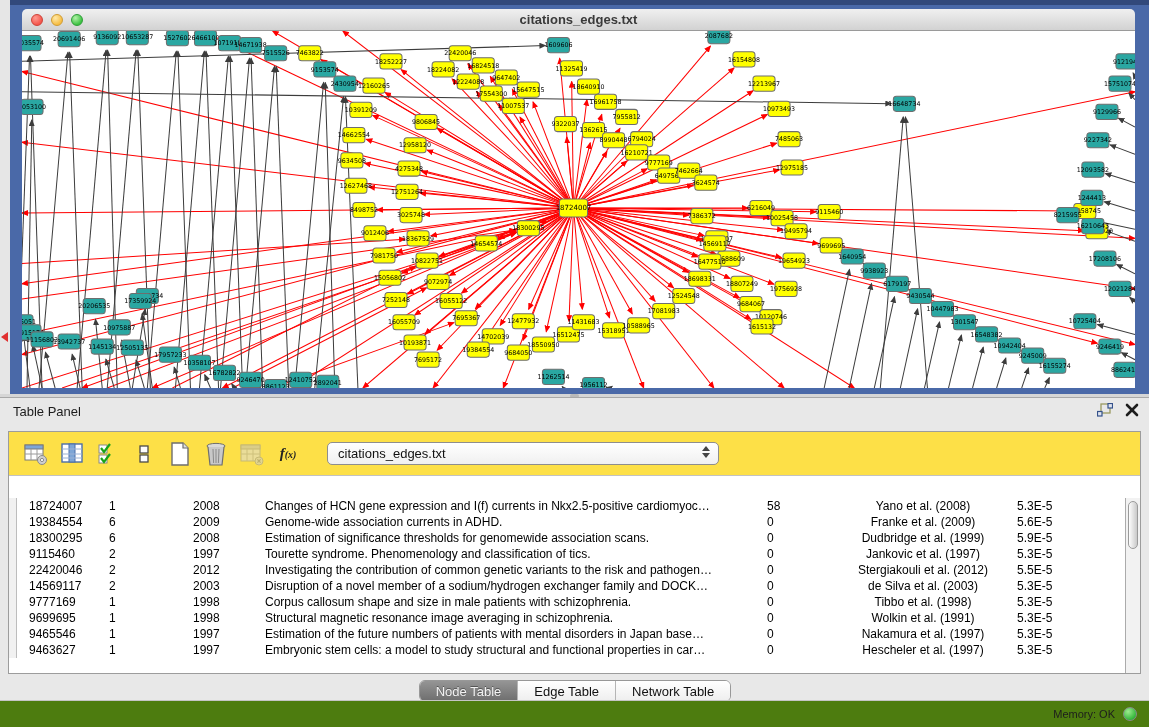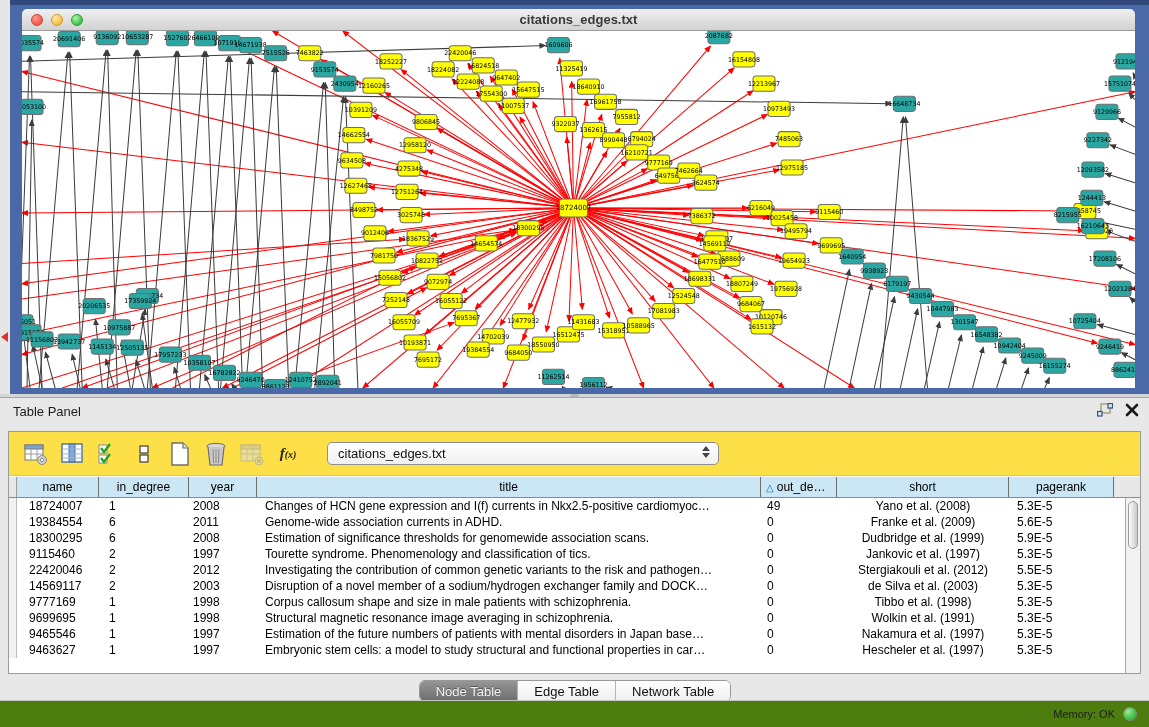--- a/index.html
+++ b/index.html
@@ -970,47 +970,36 @@
       <div class="combo">
         <span>citations_edges.txt</span>
         <span class="arrows">
             <i class="up"></i>
             <i class="dn"></i>
           </span>
       </div>
     </div>
 
     <div class="tbl">
-      <div class="thead" id="t-head">
-          <div class="th gutter-h"></div>
-          <div class="th h0">name</div>
-          <div class="th h1">in_degree</div>
-          <div class="th h2">year</div>
-          <div class="th h3">title</div>
-          <div class="th h4"><span class="sort">△</span>out_de…</div>
-          <div class="th h5">short</div>
-          <div class="th h6">pagerank</div>
-          <div class="th th-spacer"></div>
-        </div>
       <div class="rows" id="t-rows">
           <div class="tr">
             <div class="td gutter-c"></div>
             <div class="td c0">18724007</div>
             <div class="td c1">1</div>
             <div class="td c2">2008</div>
             <div class="td c3">Changes of HCN gene expression and I(f) currents in Nkx2.5-positive cardiomyoc…</div>
-            <div class="td c4">49</div>
+            <div class="td c4">58</div>
             <div class="td c5">Yano et al. (2008)</div>
             <div class="td c6">5.3E-5</div>
           </div>
           <div class="tr">
             <div class="td gutter-c"></div>
             <div class="td c0">19384554</div>
             <div class="td c1">6</div>
-            <div class="td c2">2011</div>
+            <div class="td c2">2009</div>
             <div class="td c3">Genome-wide association currents in ADHD.</div>
             <div class="td c4">0</div>
             <div class="td c5">Franke et al. (2009)</div>
             <div class="td c6">5.6E-5</div>
           </div>
           <div class="tr">
             <div class="td gutter-c"></div>
             <div class="td c0">18300295</div>
             <div class="td c1">6</div>
             <div class="td c2">2008</div>

